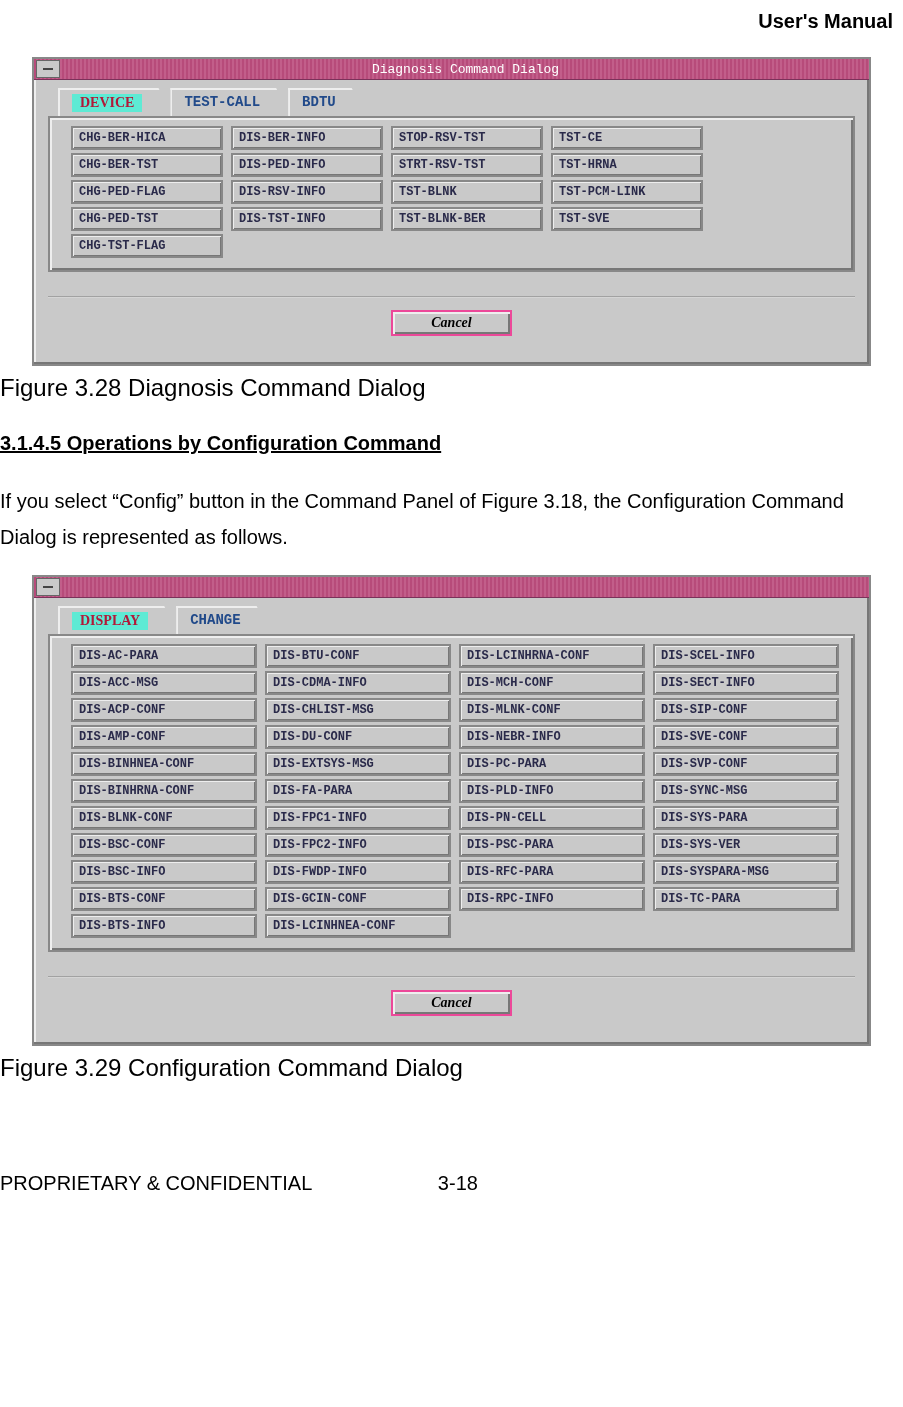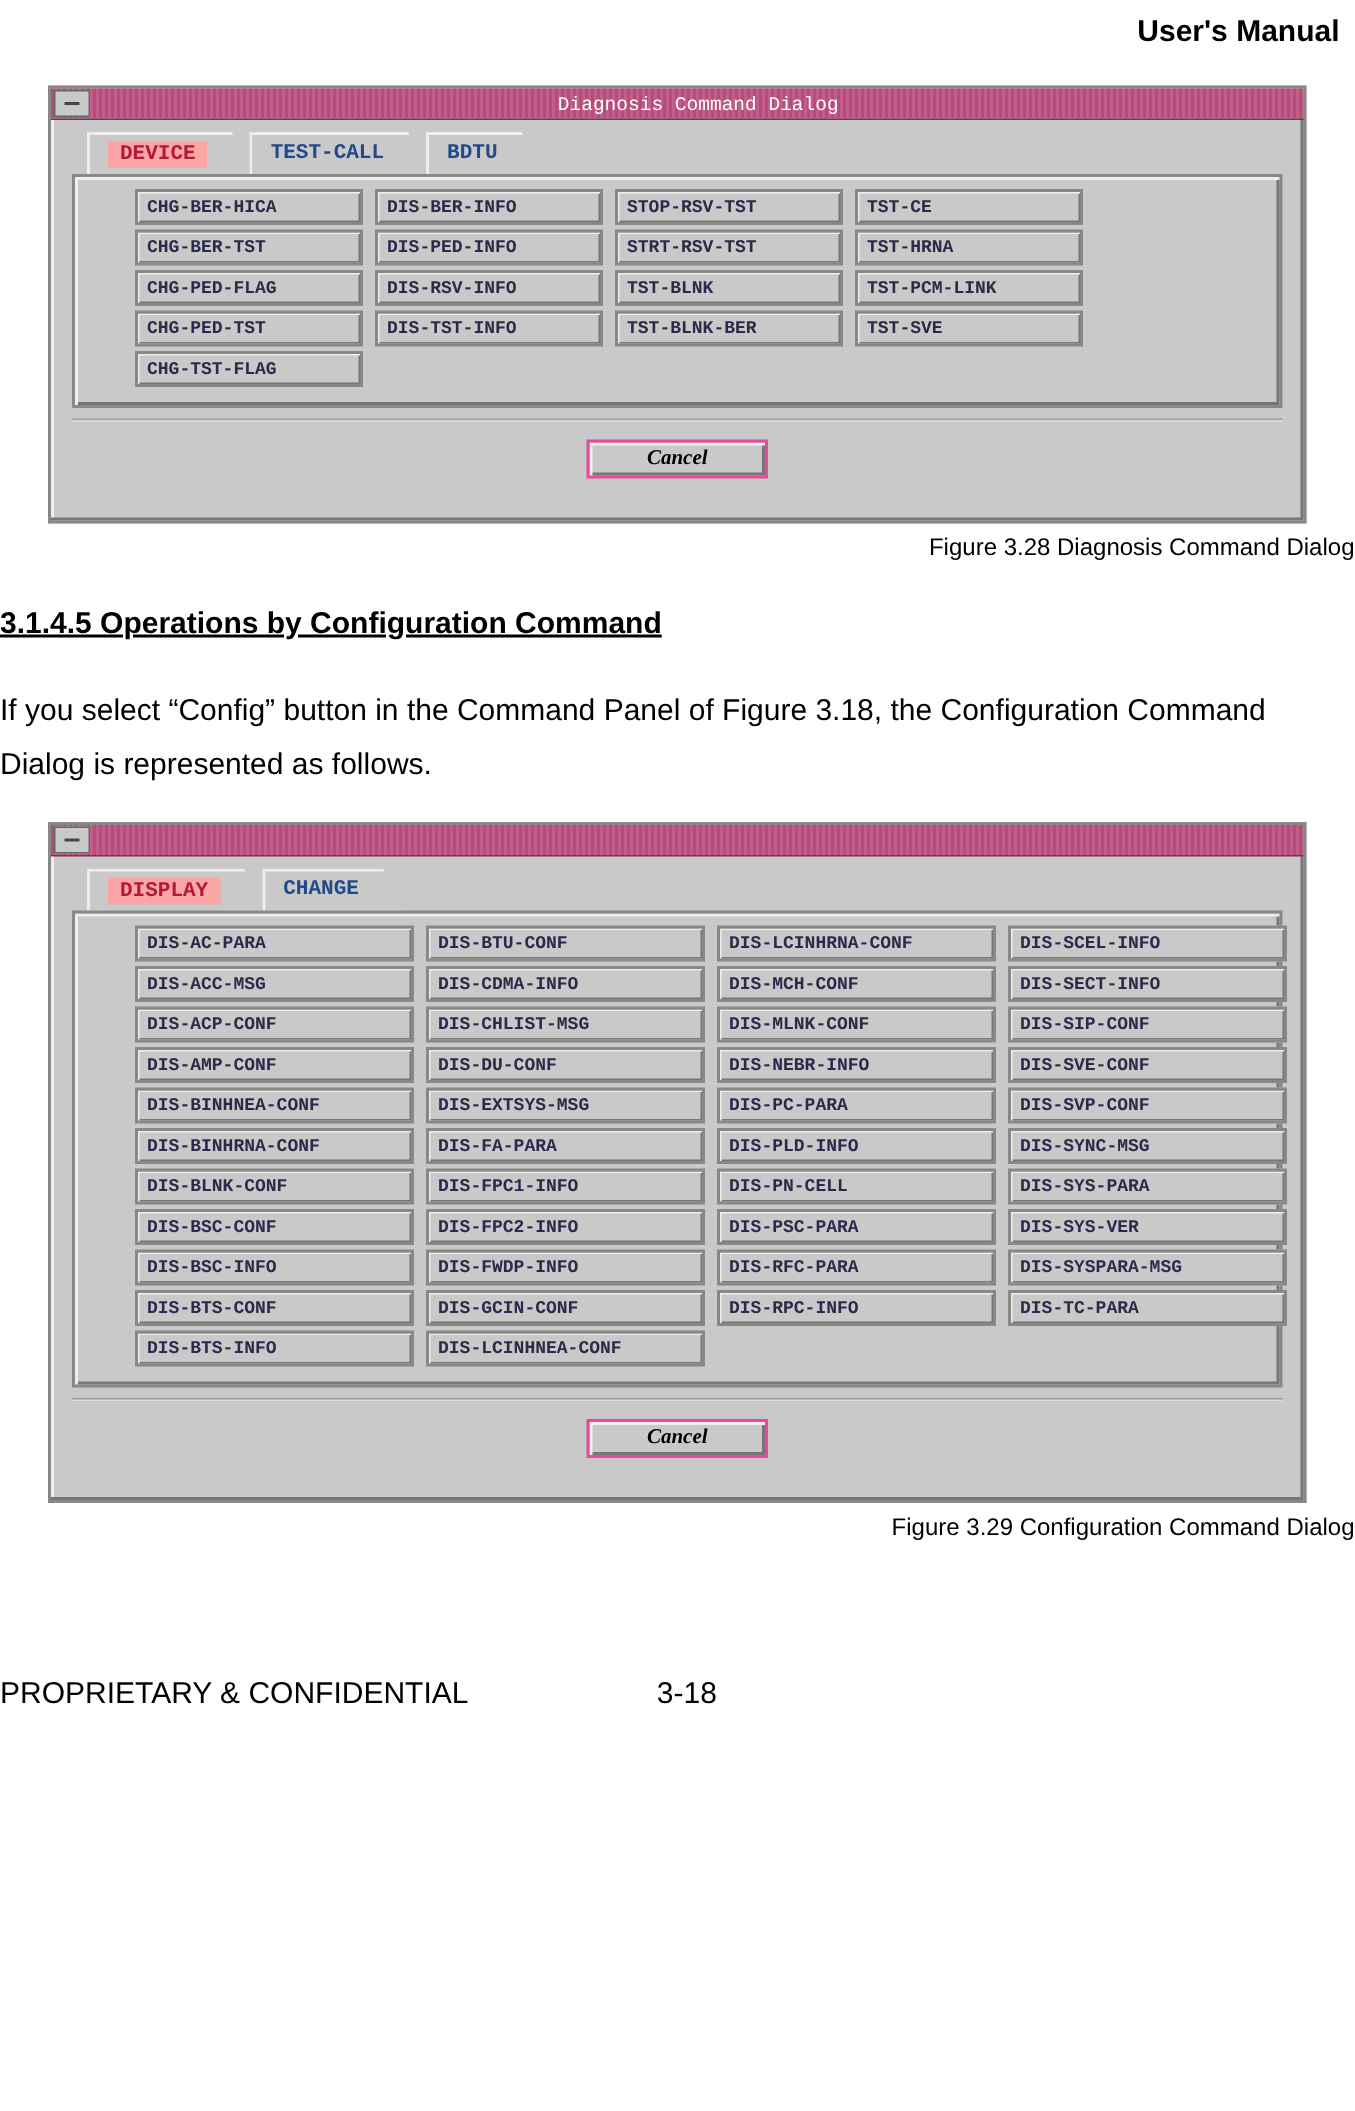--- a/index.html
+++ b/index.html
@@ -13,22 +13,22 @@
     padding: 10px 0 30px 0;
   }
   .header-title {
     text-align: right;
     font-weight: bold;
     font-size: 20px;
     padding-right: 10px;
     padding-bottom: 24px;
   }
   .caption {
-    text-align: right;
-    font-size: 16px;
+    text-align: left;
+    font-size: 24px;
     margin: 8px 0 30px 0;
   }
   .section-heading {
     font-weight: bold;
     font-size: 20px;
     margin: 10px 0 28px 0;
     text-decoration: underline;
   }
   .body-text {
     font-size: 20px;
@@ -84,28 +84,28 @@
     border-left:2px solid #eee;
     border-bottom: none;
     padding: 4px 30px 4px 12px;
     font-family:"Courier New",monospace;
     font-weight:bold;
     font-size:14px;
     color:#214a8a;
     margin-right:-2px;
     clip-path: polygon(0 0, calc(100% - 14px) 0, 100% 100%, 0 100%);
   }
-  .tab.active .tab-inner { background:#fca5a5; padding:1px 8px; color:#b21838;}
+  .tab.active .tab-inner { background:#5eead4; padding:1px 8px; color:#b21838;font-family:Liberation Serif, serif;}
   .tab .tab-inner { display:inline-block; }
   .tab-panel {
-    margin: 0 14px 7px 14px;
+    margin: 0 14px 24px 14px;
     background:#c9c9c9;
     border: 2px solid #888;
     box-shadow: inset 2px 2px 0 #eee, inset -2px -2px 0 #777;
-    padding: 8px 8px 12px 40px;
+    padding: 8px 8px 12px 21px;
   }
   .cmd-grid {
     display:grid;
     gap: 3px 8px;
   }
   .grid-4 { grid-template-columns: repeat(4, 152px); }
   .grid-4b { grid-template-columns: repeat(4, 186px); }
   .cmd-btn {
     background:#c9c9c9;
     border: 2px solid #888;

